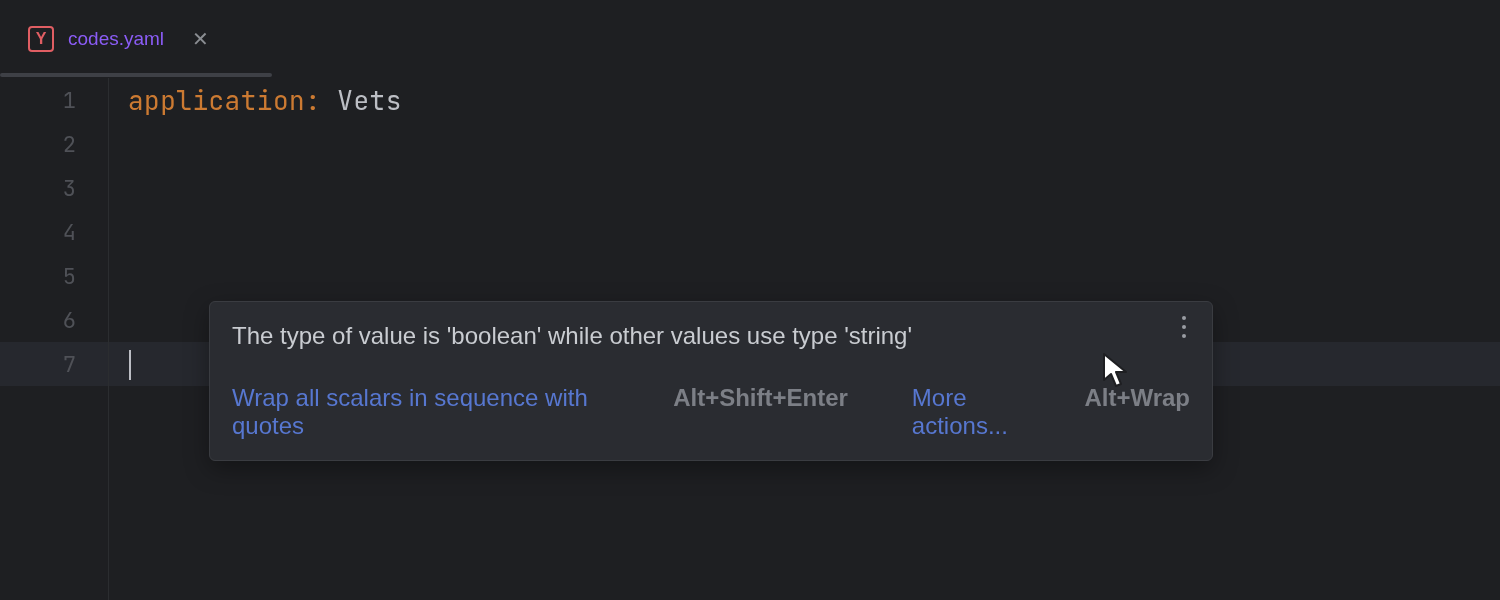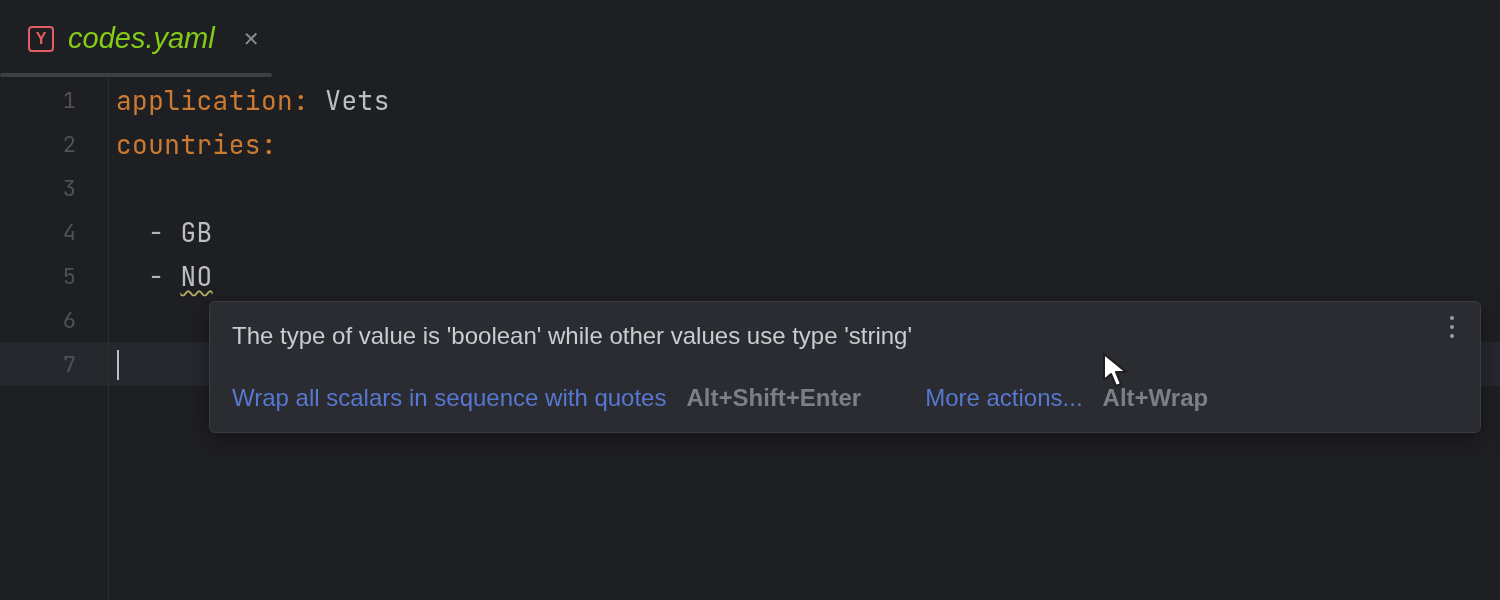--- a/index.html
+++ b/index.html
@@ -35,23 +35,22 @@
     border-radius: 4px;
     display: flex;
     align-items: center;
     justify-content: center;
     color: #e05e63;
     font-size: 16px;
     font-weight: 700;
     line-height: 1;
   }
   .tab-label {
-    color: #84cc16;
-    font-size: 29px;
-    font-style: italic;
+    color: #8b5cf6;
+    font-size: 19px;
   }
   .close-icon {
     margin-left: 14px;
     color: #8a8d92;
     font-size: 20px;
     line-height: 1;
   }
   .tab-underline {
     position: absolute;
     left: 0;
@@ -82,21 +81,21 @@
   .line.current { background: #26282e; }
   .gutter {
     width: 108px;
     text-align: right;
     padding-right: 32px;
     color: #4f5157;
     font-family: "JetBrains Mono", ui-monospace, Menlo, Consolas, monospace;
     font-size: 22px;
   }
   .code {
-    padding-left: 8px;
+    padding-left: 20px;
     font-family: "JetBrains Mono", ui-monospace, Menlo, Consolas, monospace;
     font-size: 26px;
     letter-spacing: 0.5px;
     white-space: pre;
     position: relative;
   }
   .yaml-key   { color: #cc7a32; }
   .yaml-punc  { color: #cc7a32; }
   .yaml-dash  { color: #b1b4ba; }
   .yaml-value { color: #bcbec4; }
@@ -112,21 +111,21 @@
     background: #bcbec4;
     vertical-align: -6px;
     margin-left: 1px;
   }
 
   
   .tooltip {
     position: absolute;
     left: 209px;
     top: 301px;
-    width: 1272px;
+    width: 1004px;
     background: #2a2c31;
     border: 1px solid #3a3c41;
     border-radius: 6px;
     padding: 18px 22px 20px 22px;
     box-shadow: 0 8px 24px rgba(0,0,0,0.35);
   }
   .tooltip-msg {
     color: #c9ccd1;
     font-size: 24px;
     line-height: 1.35;
@@ -182,35 +181,32 @@
 <div class="editor">
   <div class="gutter-border"></div>
 
   <div class="line">
     <div class="gutter">1</div>
     <div class="code"><span class="yaml-key">application</span><span class="yaml-punc">:</span> <span class="yaml-value">Vets</span></div>
   </div>
 
   <div class="line">
     <div class="gutter">2</div>
-    <div class="code"><span class="yaml-key">countries</span><span class="yaml-punc">:</span></div>
   </div>
 
   <div class="line">
     <div class="gutter">3</div>
   </div>
 
   <div class="line">
     <div class="gutter">4</div>
-    <div class="code">  <span class="yaml-dash">-</span> <span class="yaml-value">GB</span></div>
   </div>
 
   <div class="line">
     <div class="gutter">5</div>
-    <div class="code">  <span class="yaml-dash">-</span> <span class="yaml-value yaml-warn">NO</span></div>
   </div>
 
   <div class="line">
     <div class="gutter">6</div>
     <div class="code"></div>
   </div>
 
   <div class="line current">
     <div class="gutter">7</div>
     <div class="code"><span class="caret"></span></div>

